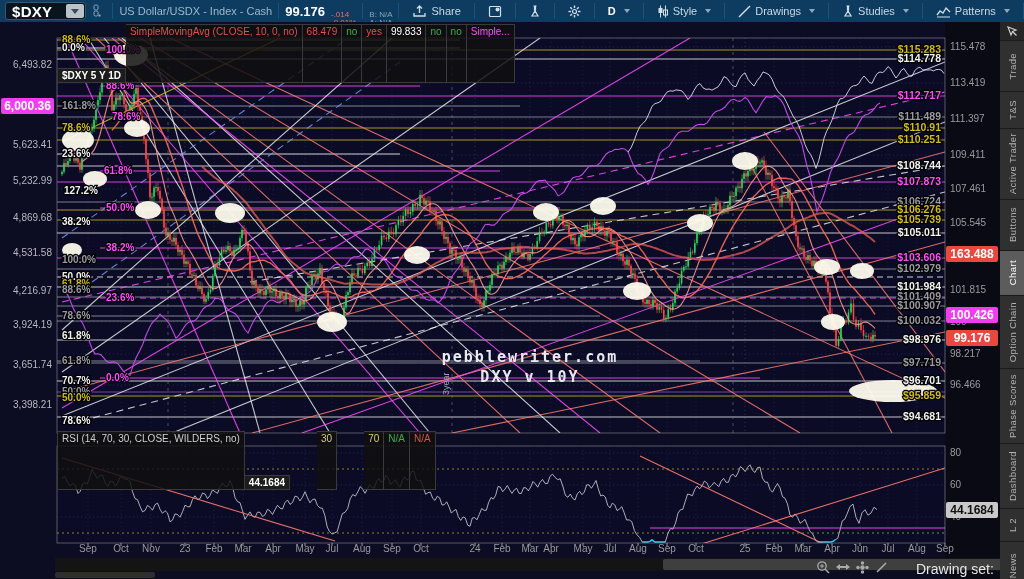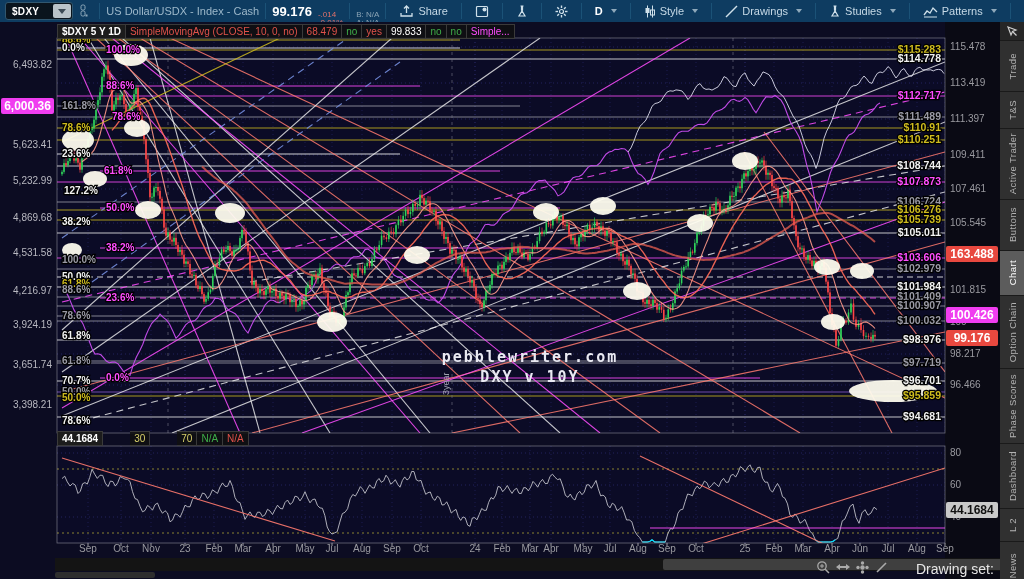--- a/index.html
+++ b/index.html
@@ -4,21 +4,21 @@
 <style>
   html,body{margin:0;padding:0;background:#000;width:1024px;height:579px;overflow:hidden;
     font-family:"Liberation Sans",sans-serif;-webkit-font-smoothing:antialiased;}
   #stage{position:relative;width:1024px;height:579px;background:#06060f;}
   
   #topbar{position:absolute;left:0;top:0;width:1024px;height:22px;background:#0e3c61;
     display:flex;align-items:center;color:#c6d9e6;font-size:11px;white-space:nowrap;}
   .tb-sep{width:1px;height:16px;background:#1b5277;margin:0 6px;flex:none;}
   #symbol-box{display:flex;align-items:center;background:#0a141d;border:1px solid #31576f;
     border-radius:3px;margin-left:5px;height:16px;padding-left:6px;}
-  #symbol-box .sym{color:#fff;font-weight:bold;font-size:10px;letter-spacing:.3px;}
+  #symbol-box .sym{color:#fff;font-weight:bold;font-size:15px;letter-spacing:.3px;}
   #symbol-box .dd{width:18px;height:14px;background:#b9c3c9;border-radius:2px;margin:0 1px 0 14px;
     display:flex;align-items:center;justify-content:center;}
   .caret{width:0;height:0;border-left:4px solid transparent;border-right:4px solid transparent;
     border-top:5px solid #3c4a55;}
   .caret.sm{border-left-width:3px;border-right-width:3px;border-top:4px solid #8fa9bb;margin-left:4px;}
   .tb-desc{color:#9db8ca;}
   .tb-last{color:#fff;font-weight:bold;font-size:13px;}
   .tb-mini{display:flex;flex-direction:column;line-height:8px;font-size:8px;margin-top:16px;}
   .tb-mini.red{color:#e0716a;} .tb-mini.gray{color:#8ba4b5;}
   .tb-btn{display:flex;align-items:center;gap:4px;padding:0 7px;height:22px;cursor:pointer;flex:none;}
@@ -32,21 +32,21 @@
   .side-tab{flex:none;display:flex;align-items:center;justify-content:center;
     border-bottom:1px solid #1a1a1a;color:#b3b3b3;font-size:9.5px;cursor:pointer;background:#303030;}
   .side-tab span{writing-mode:vertical-rl;transform:rotate(180deg);letter-spacing:.4px;}
   .side-tab.active{background:#5c5c5c;color:#fff;}
   
   #chart-region{position:absolute;left:0;top:22px;width:1000px;height:557px;background:#0a0a1e;}
   #plot{position:absolute;left:0;top:0;}
   .hdr{position:absolute;display:flex;font-size:10px;line-height:13px;white-space:nowrap;}
   .cell{background:rgba(16,16,16,.85);border:1px solid #3a3a3a;border-left:none;padding:0 4px;color:#cfcfcf;}
   .cell:first-child{border-left:1px solid #3a3a3a;}
-  .cell.w{color:#fff;font-weight:bold;background:#1c1c1c;}
+  .cell.w{color:#fff;font-weight:bold;background:#1c1c1c;margin-top:44px;}
   .cell.red{color:#e0524a;} .cell.grn{color:#3fae49;} .cell.yel{color:#d8d06a;margin-left:27px;} .cell.mag{color:#ff4dff;text-align:center;}
   .badge{position:absolute;font-size:12px;font-weight:bold;color:#fff;border-radius:2px;
     text-align:center;padding:1px 0;width:54px;}
   
   #scroll-track{position:absolute;left:55px;top:536px;width:953px;height:13px;background:#141414;}
   #scroll-thumb{position:absolute;left:663px;top:537px;width:345px;height:11px;background:#3f3f3f;border-radius:2px;}
   #mini-tab{position:absolute;left:55px;top:550px;width:100px;height:6px;background:#2e2e2e;border-radius:2px;}
   #status-icons{position:absolute;left:816px;top:538px;display:flex;gap:6px;align-items:center;}
   #drawing-set{position:absolute;left:916px;top:539px;color:#e6e6e6;font-weight:normal;font-size:14px;}
 </style>
@@ -1287,20 +1287,21 @@
       <span class="cell red">68.479</span>
       <span class="cell grn">no</span>
       <span class="cell red">yes</span>
       <span class="cell" style="color:#fff;">99.833</span>
       <span class="cell grn">no</span>
       <span class="cell grn">no</span>
       <span class="cell mag">Simple...</span>
     </div>
 
     <div class="hdr" id="rsi-header" style="left:57px;top:409px;">
+      <span class="cell">RSI (14, 70, 30, CLOSE, WILDERS, no)</span>
       <span class="cell w">44.1684</span>
       <span class="cell yel">30</span>
       <span class="cell yel">70</span>
       <span class="cell grn">N/A</span>
       <span class="cell red">N/A</span>
     </div>
 
     <div id="badge-layer">
         <div class="badge" style="left: 1px; top: 76px; background: rgb(240, 61, 240); color: rgb(255, 255, 255); width: 53px;">6,000.36</div>
         <div class="badge" style="left: 946px; top: 224px; background: rgb(232, 72, 63); color: rgb(255, 255, 255); width: 52px;">163.488</div>

